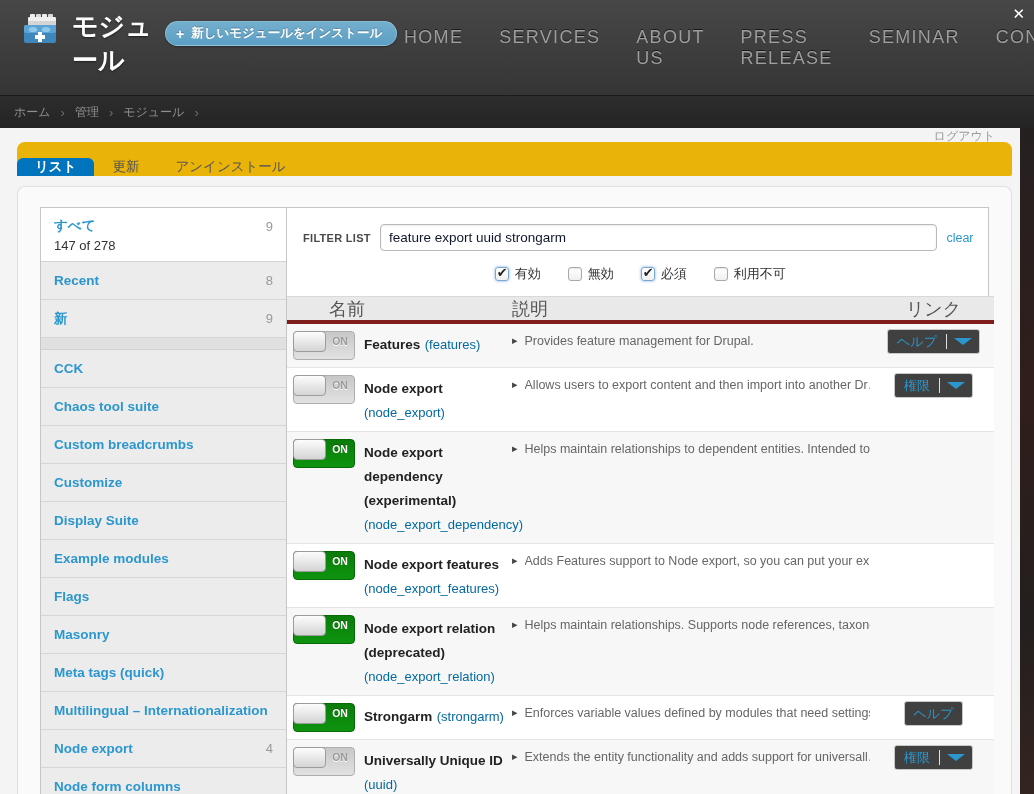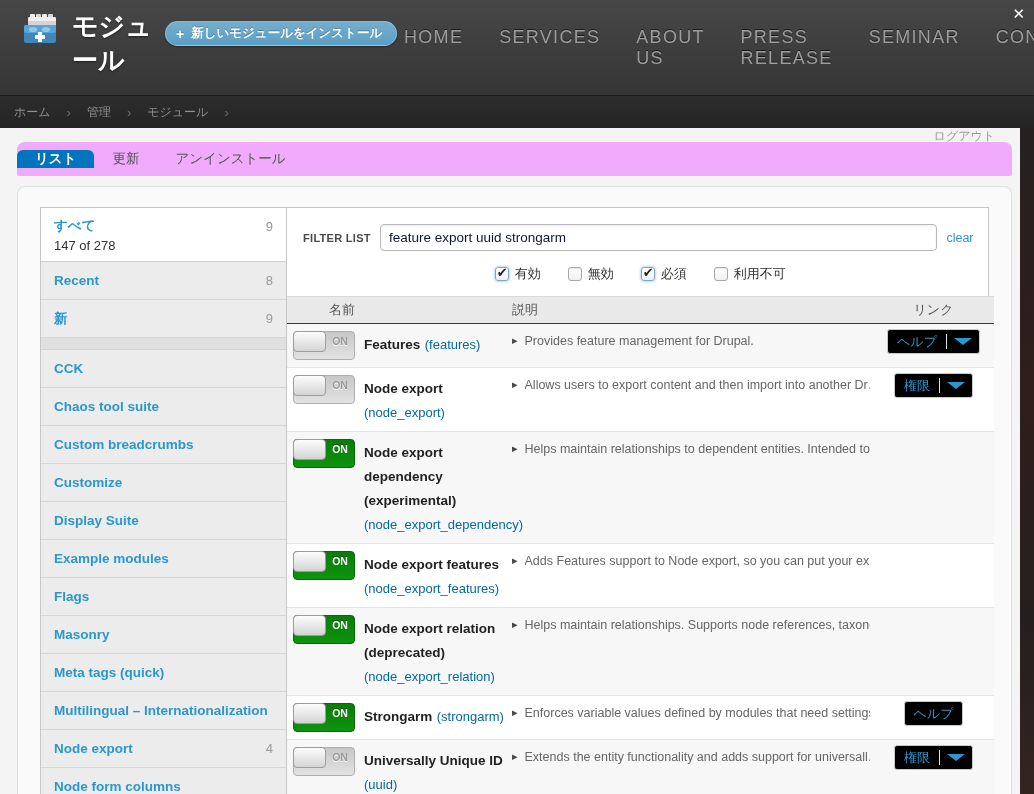--- a/index.html
+++ b/index.html
@@ -24,30 +24,30 @@
   .install-btn .plus { font-size:14px; font-weight:bold; }
   .top-nav { position:absolute; left:404px; top:27px; display:flex; gap:36px; }
   .top-nav span { color:#9d9d9d; font-size:18px; letter-spacing:1.3px;
     text-shadow:0 -1px 0 rgba(0,0,0,.6); cursor:pointer; }
   .close-x { position:absolute; right:9px; top:5px; color:#fff; font-size:15px;
     font-weight:bold; cursor:pointer; }
   
   .crumb-bar { width:1034px; height:33px; background:linear-gradient(180deg,#2d2d2d,#242424);
     border-top:1px solid #1b1b1b; display:flex; align-items:center;
     padding:0 39px 0 14px; font-size:12px; }
-  .crumbs { display:flex; align-items:center; gap:16px; }
+  .crumbs { display:flex; align-items:center; gap:10px; }
   .crumbs .c-link { color:#8f8f8f; cursor:pointer; }
   .crumbs .c-sep { color:#6d6d6d; font-size:13px; }
   .crumb-right { margin-left:auto; display:flex; gap:22px;justify-content:space-between; }
   .greeting { color:#9a9a9a; }
   .logout { color:#9a9a9a; cursor:pointer;margin-top:48px; }
   
   .overlay { width:1020px; background:#f4f4f4; min-height:666px; padding-top:14px; }
-  .tabbar { margin-left:17px; width:995px; height:34px; background:#f0abfc;
-    border-radius:8px 8px 2px 2px; display:flex; align-items:center; }
+  .tabbar { margin-left:17px; width:995px; height:34px; background:#eab308;
+    border-radius:8px 8px 2px 2px; display:flex; align-items:flex-end; }
   .tab { display:flex; align-items:center; padding:0 18px; font-size:13.5px;
     color:#555; cursor:pointer; }
   .tab.active { background:var(--accent,#0074bd); color:#fff; font-weight:bold;
     border-radius:6px 6px 0 0; }
   .panel { margin-left:17px; margin-top:10px; width:995px; min-height:610px;
     background:#fafafa; border:1px solid #e0e0e0; border-bottom:none;
     border-radius:8px 8px 0 0; padding:20px 22px; }
   .inner-box { border:1px solid #c6c6c6; background:#fff; display:flex; min-height:600px; }
   
   .sidebar { width:246px; flex-shrink:0; border-right:1px solid #c6c6c6; background:#ebebeb; }
@@ -72,22 +72,22 @@
   .cb-group { display:flex; align-items:center; gap:6px; cursor:pointer; }
   .cb-box { width:14px; height:14px; border:1px solid #a9a9a9; border-radius:3px;
     background:linear-gradient(180deg,#fff,#f0f0f0); position:relative;
     box-shadow:inset 0 1px 1px rgba(0,0,0,.1); }
   .cb-box.checked { border-color:#7aa8d0; box-shadow:0 0 3px rgba(90,150,210,.8); }
   .cb-box.checked::after { content:"✔"; position:absolute; left:1px; top:-3px;
     font-size:13px; color:#222; }
   .cb-label { font-size:13px; color:#333; }
   
   .thead { display:grid; grid-template-columns:225px 1fr 120px; background:#e9e9e9;
-    border-top:1px solid #d9d9d9; border-bottom:1px solid #7f1d1d; color:#555;
-    font-size:13px; height:28px; align-items:center; }
+    border-top:1px solid #d9d9d9; border-bottom:4px solid #7f1d1d; color:#555;
+    font-size:18px; height:28px; align-items:center; }
   .th-name { padding-left:42px; }
   .th-links { text-align:center; }
   .mrow { display:grid; grid-template-columns:225px 1fr 120px; background:#fff; }
   .mrow + .mrow { border-top:1px solid #e4e4e4; }
   .mrow:nth-child(even) { background:#f7f7f7; }
   .cell-name { display:flex; align-items:flex-start; padding:7px 0 7px 6px; }
   .toggle { width:62px; height:29px; border:1px solid #adadad; border-radius:4px;
     display:flex; flex-shrink:0; margin-right:9px; cursor:pointer;
     background:linear-gradient(180deg,#c7c7c7,#e2e2e2); }
   .toggle .handle { width:33px; background:linear-gradient(180deg,#fdfdfd,#d4d4d4);
@@ -98,21 +98,21 @@
     border-color:#076807; }
   .toggle.on .on-label { color:#fff; text-shadow:0 -1px 0 rgba(0,0,0,.4); }
   .name-block { width:152px; padding-top:1px; line-height:1.5; }
   .mod-name { font-weight:bold; color:#222; font-size:13.5px; }
   .machine { color:#0369a1; font-size:13px; font-weight:normal; }
   .cell-desc { padding:9px 4px 6px 0; display:flex; align-items:flex-start;
     color:#666; font-size:12.5px; }
   .tri { color:#444; font-size:11px; margin-right:7px; line-height:1.4; cursor:pointer; }
   .desc-text { white-space:nowrap; overflow:hidden; max-width:345px; line-height:1.4; }
   .cell-links { display:flex; justify-content:center; align-items:flex-start; padding-top:5px; }
-  .link-btn { display:flex; align-items:center; background:#000000; border:1px solid #c9c9c9;
+  .link-btn { display:flex; align-items:center; background:#404040; border:1px solid #c9c9c9;
     border-radius:3px; height:25px; cursor:pointer; }
   .link-btn .lbl { color:var(--link,#2b97ce); font-size:13px; padding:0 9px; }
   .link-btn .dd-sep { width:1px; height:15px; background:#e2e2e2; }
   .link-btn .dd-arrow { width:0; height:0; border-left:9px solid transparent;
     border-right:9px solid transparent; border-top:7px solid var(--link,#2b97ce);
     margin:0 7px; }
   
   .r1{min-height:36px}.r2{min-height:52px}.r3{min-height:93px}.r4{min-height:51px}
   .r5{min-height:72px}.r6{min-height:30px}.r7{min-height:56px}
 </style>

